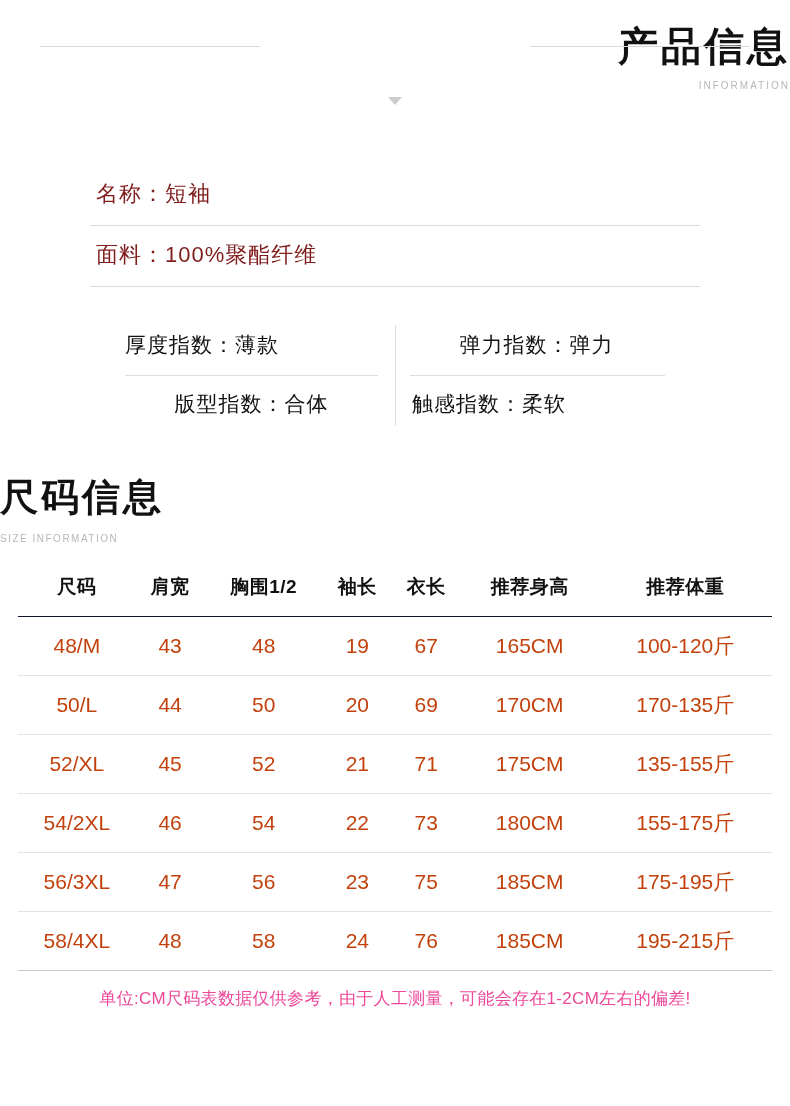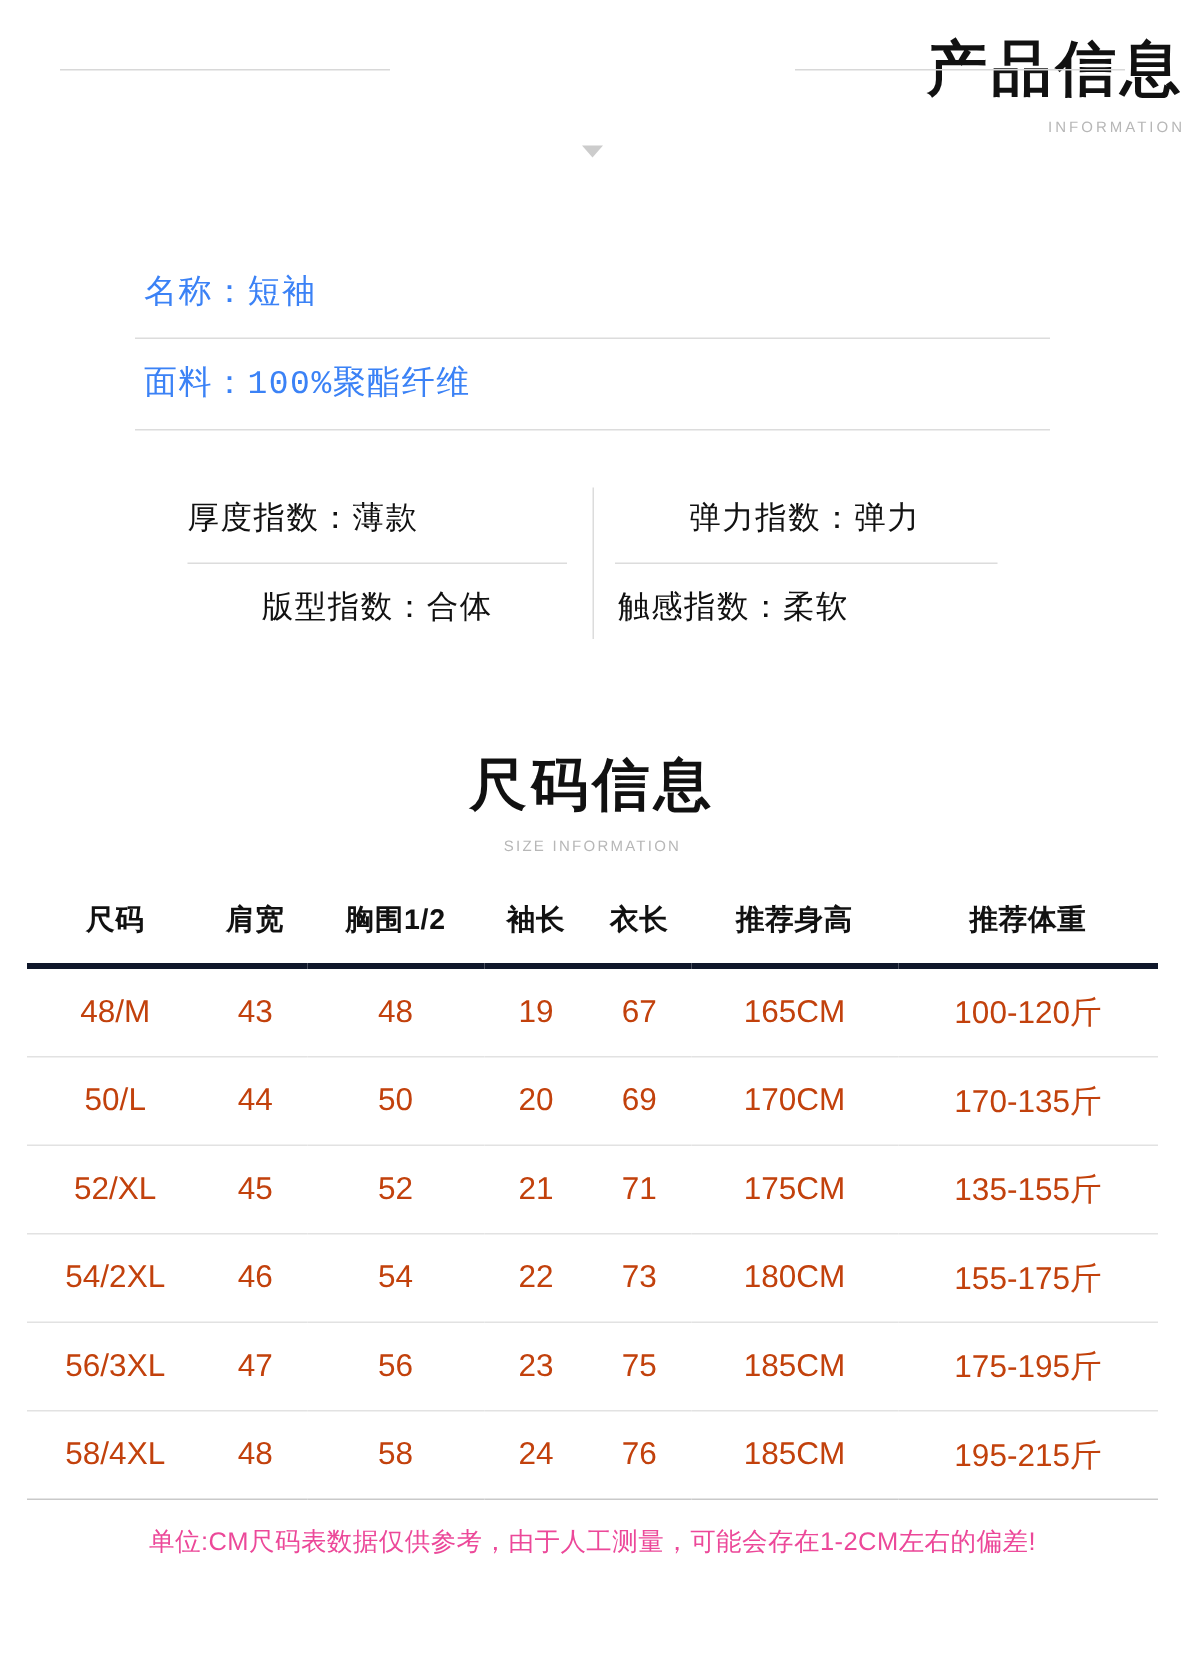--- a/index.html
+++ b/index.html
@@ -53,25 +53,24 @@
     border-right: 7px solid transparent;
     border-top: 8px solid #cccccc;
   }
 
   
   .attr-block {
     margin: 60px 90px 0 90px;
   }
   .attr-row {
     font-size: 22px;
-    color: #3b82f6;
+    color: #7f1d1d;
     padding: 14px 0 16px 6px;
     border-bottom: 1px solid #dcdcdc;
     letter-spacing: 1px;
-    font-family: Liberation Mono, monospace;
   }
 
   
   .index-grid {
     margin: 30px 125px 0 125px;
     position: relative;
   }
   .index-row {
     display: flex;
     align-items: stretch;
@@ -94,22 +93,22 @@
     position: absolute;
     left: 50%;
     top: 8px;
     bottom: 8px;
     width: 1px;
     background: #dcdcdc;
   }
 
   
   .size-head {
-    margin-top: 64px;
-    text-align: center;
+    margin-top: 38px;
+    text-align: left;
   }
   .size-title {
     font-size: 38px;
     font-weight: bold;
     letter-spacing: 3px;
     color: #111;
   }
   .size-sub {
     font-size: 10px;
     letter-spacing: 1.5px;
@@ -125,21 +124,21 @@
   }
   .size-table th {
     font-size: 19px;
     font-weight: bold;
     color: #111;
     padding: 6px 0 16px 0;
     text-align: center;
     letter-spacing: 0.5px;
   }
   .size-table thead tr {
-    border-bottom: 4px solid #0f172a;
+    border-bottom: 1px solid #0f172a;
   }
   .size-table td {
     font-size: 21px;
     color: #c2410c;
     text-align: center;
     padding: 15px 0 15px 0;
     border-bottom: 1px solid #e2e2e2;
   }
   .size-table tbody tr:last-child td {
     border-bottom: 1px solid #c9c9c9;

